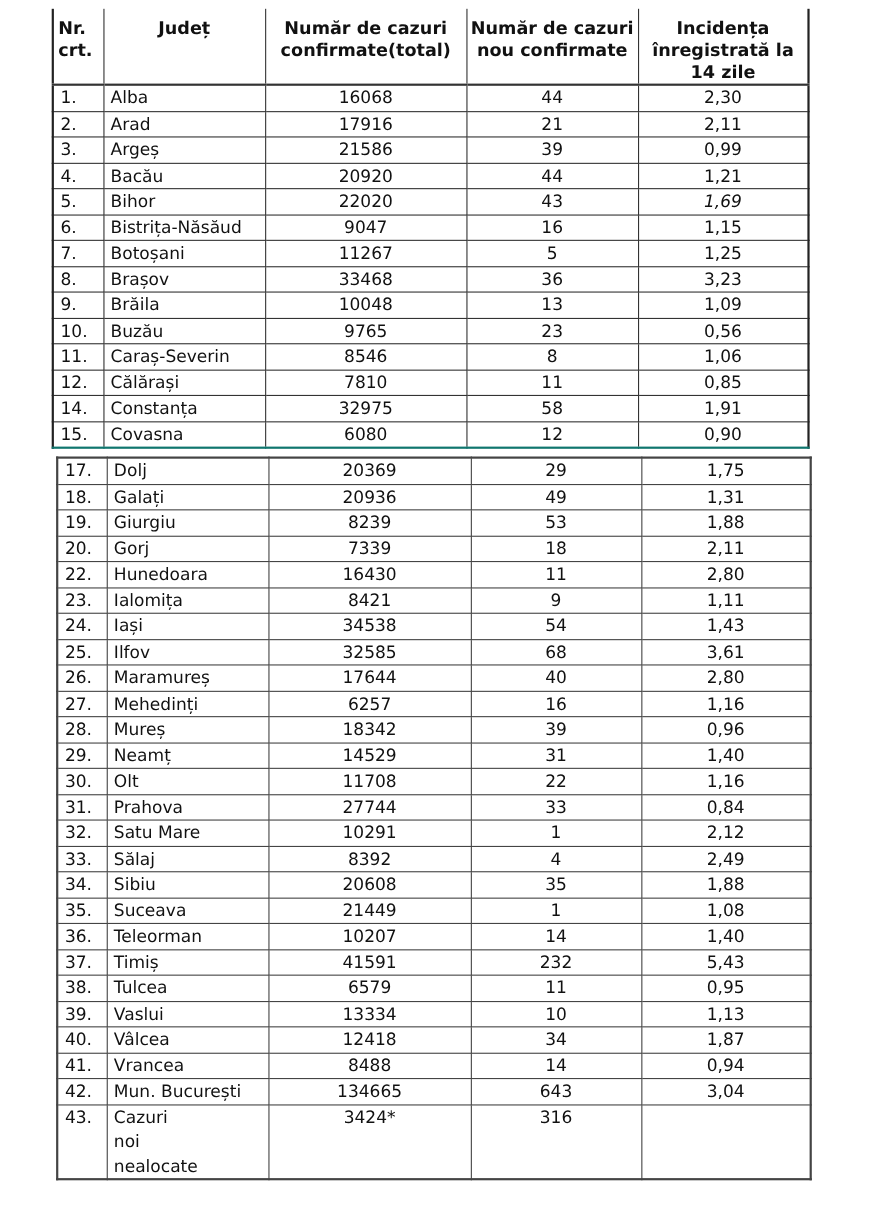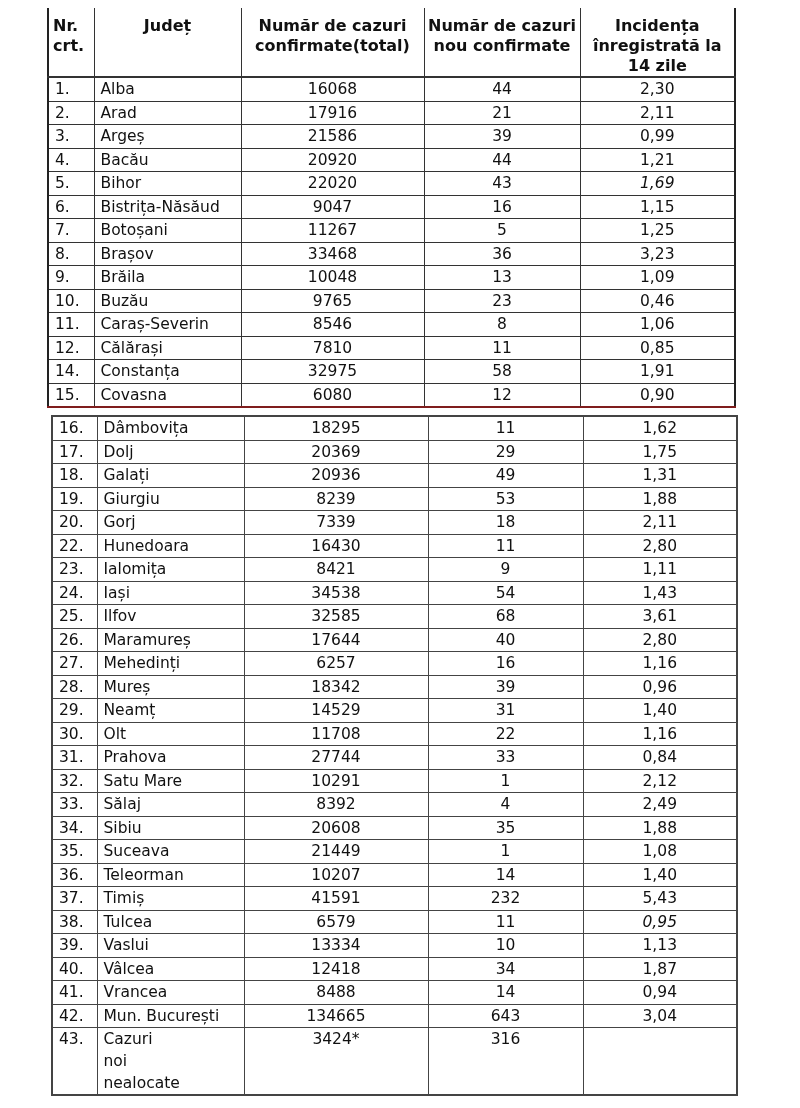--- a/index.html
+++ b/index.html
@@ -6,21 +6,21 @@
   body { width: 800px; height: 1108px; position: relative; overflow: hidden;
          font-family: "DejaVu Sans", sans-serif; color: #111; }
   table { border-collapse: collapse; position: absolute; table-layout: fixed; }
   td, th { padding: 0 0 0 6px; font-size: 15.5px; line-height: 22px; height: 22.5px;
            vertical-align: top; white-space: nowrap; overflow: hidden; }
   th { font-weight: bold; text-align: center; vertical-align: top; line-height: 20px;
        padding: 8px 2px 0 2px; white-space: normal; font-size: 16px; }
   .c { text-align: center; padding-left: 0; }
   
   #block1 { left: 47px; top: 8px; border-left: 2px solid #222; border-right: 2px solid #222;
-            border-bottom: 2px solid #7f1d1d; }
+            border-bottom: 2px solid #0f766e; }
   #block1 th { border-right: 1.5px solid #333; height: 58px; border-bottom: 2px solid #333; }
   #block1 th:last-child { border-right: none; }
   #block1 td { border-right: 1.5px solid #333; border-bottom: 1.5px solid #333; }
   #block1 td:last-child { border-right: none; }
   
   #block2 { left: 51px; top: 415px; border: 2px solid #444; }
   #block2 td { border-right: 1.5px solid #444; border-bottom: 1.5px solid #444; }
   #block2 td:last-child { border-right: none; }
   .multi { white-space: normal; line-height: 22px; text-align: justify; padding-right: 6px; }
   .multi span { display: block; }
@@ -108,21 +108,21 @@
         <td>Brăila</td>
         <td class="c">10048</td>
         <td class="c">13</td>
         <td class="c" style="text-decoration: none;">1,09</td>
       </tr>
       <tr>
         <td>10.</td>
         <td>Buzău</td>
         <td class="c">9765</td>
         <td class="c">23</td>
-        <td class="c" style="text-decoration: none;">0,46</td>
+        <td class="c" style="text-decoration: none;">0,56</td>
       </tr>
       <tr>
         <td>11.</td>
         <td>Caraș-Severin</td>
         <td class="c">8546</td>
         <td class="c">8</td>
         <td class="c" style="text-decoration: none;">1,06</td>
       </tr>
       <tr>
         <td>12.</td>
@@ -151,27 +151,20 @@
 <table id="block2">
   <colgroup>
     <col style="width:45px">
       <col style="width:147px">
       <col style="width:184px">
       <col style="width:155px">
       <col style="width:154px">
   </colgroup>
   <tbody id="tbody2">
       <tr>
-        <td>16.</td>
-        <td>Dâmbovița</td>
-        <td class="c">18295</td>
-        <td class="c">11</td>
-        <td class="c" style="text-decoration: none;">1,62</td>
-      </tr>
-      <tr>
         <td>17.</td>
         <td>Dolj</td>
         <td class="c">20369</td>
         <td class="c">29</td>
         <td class="c" style="text-decoration: none;">1,75</td>
       </tr>
       <tr>
         <td>18.</td>
         <td>Galați</td>
         <td class="c">20936</td>
@@ -302,21 +295,21 @@
         <td>Timiș</td>
         <td class="c">41591</td>
         <td class="c">232</td>
         <td class="c" style="text-decoration: none;">5,43</td>
       </tr>
       <tr>
         <td>38.</td>
         <td>Tulcea</td>
         <td class="c">6579</td>
         <td class="c">11</td>
-        <td class="c" style="text-decoration: none; font-style: italic;">0,95</td>
+        <td class="c" style="text-decoration: none;">0,95</td>
       </tr>
       <tr>
         <td>39.</td>
         <td>Vaslui</td>
         <td class="c">13334</td>
         <td class="c">10</td>
         <td class="c" style="text-decoration: none;">1,13</td>
       </tr>
       <tr>
         <td>40.</td>

